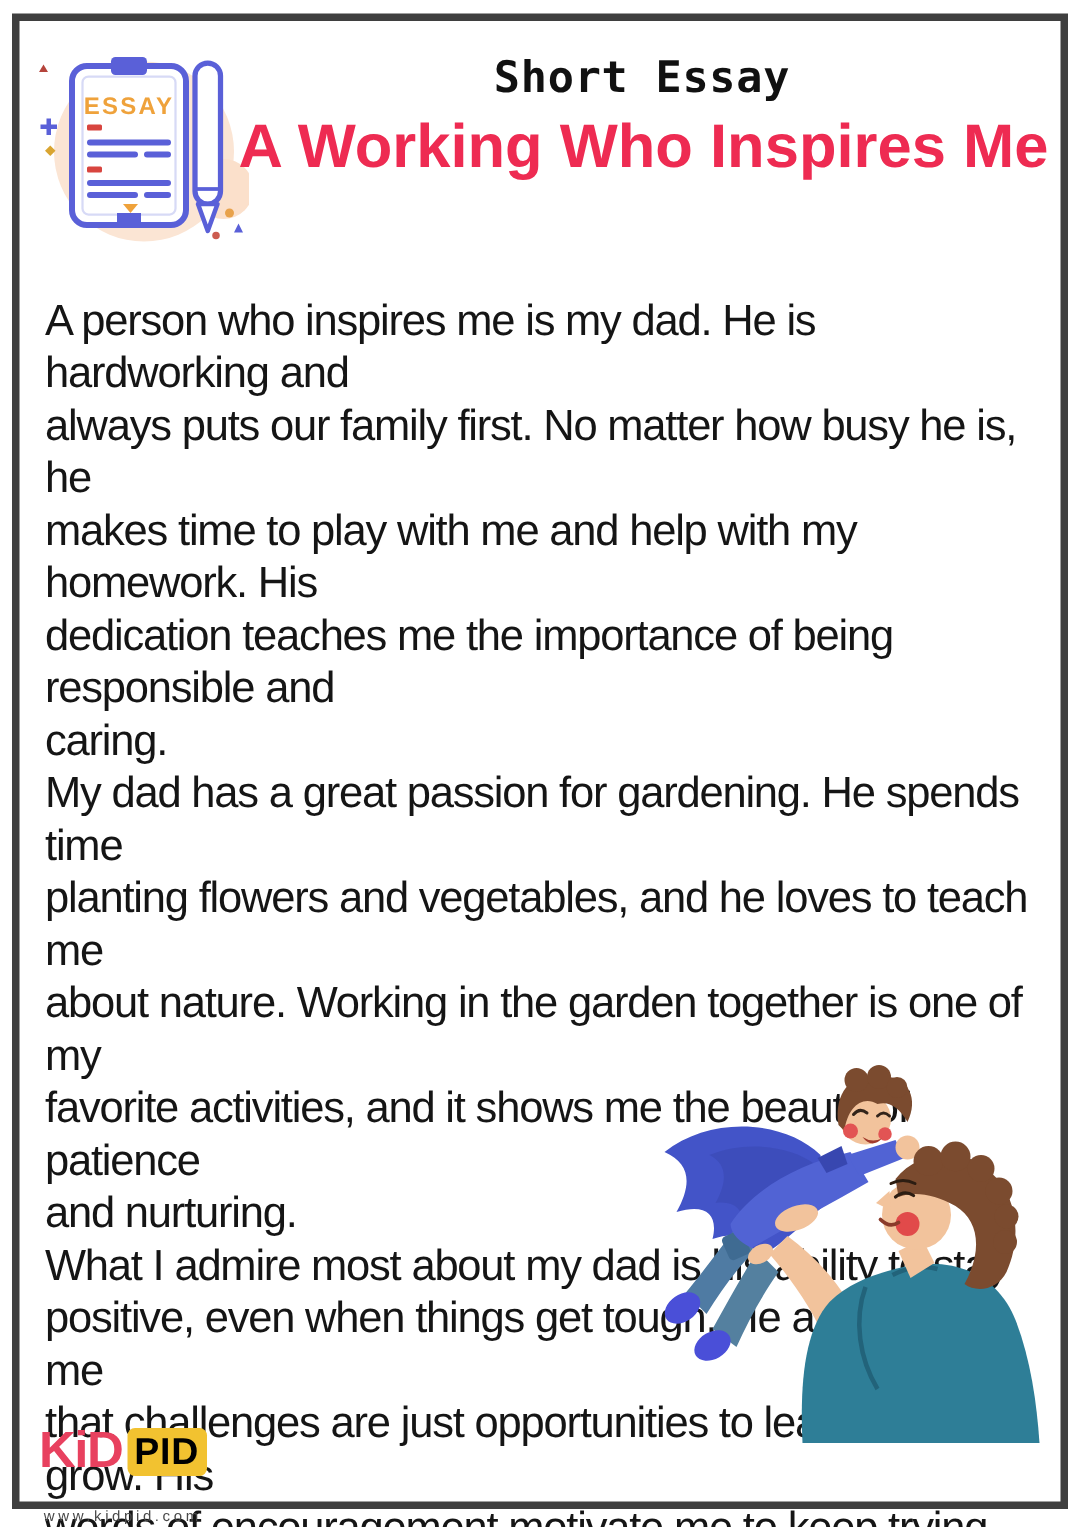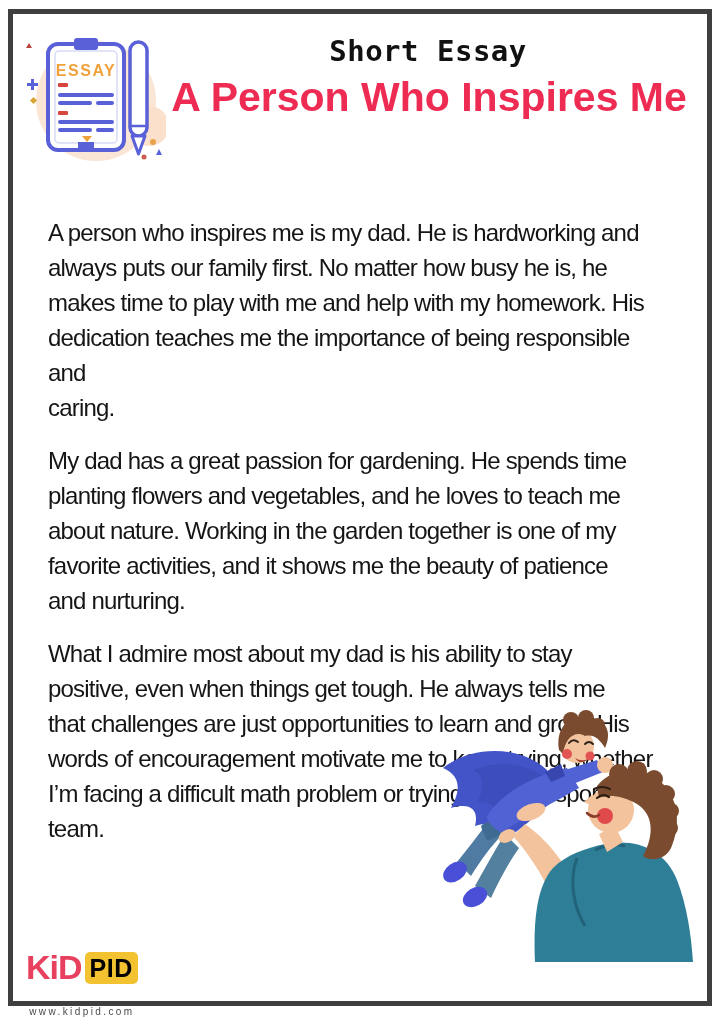--- a/index.html
+++ b/index.html
@@ -17,22 +17,22 @@
     font-family:"DejaVu Sans Mono",monospace;font-weight:bold;font-size:29px;
     color:#111111;letter-spacing:0.5px;
   }
   .main-title{
     position:absolute;left:150px;right:12px;top:74px;text-align:center;
     font-family:"Liberation Sans",sans-serif;font-weight:bold;font-size:41px;
     color:#ee2b52;letter-spacing:0px;white-space:nowrap;
   }
   .essay{position:absolute;left:30px;top:197px;width:656px;}
   .essay p{
-    margin:18px;white-space:pre-line;
-    font-size:24px;line-height:35px;letter-spacing:-0.8px;
+    margin:0;white-space:pre-line;
+    font-size:29px;line-height:35px;letter-spacing:-0.8px;
     color:#151515;
   }
   .essay p.p4{width:404px;margin-top:6px;}
   .illust{position:absolute;left:427px;top:710px;width:285px;height:252px;}
   .footer-logo{position:absolute;left:26px;top:950px;text-align:center;}
   .logo-row{display:flex;align-items:flex-start;}
   .logo-kid{
     font-family:"Liberation Sans",sans-serif;font-weight:bold;font-size:34px;
     color:#e8415f;letter-spacing:-1px;line-height:1;
   }
@@ -84,21 +84,21 @@
     <polygon points="66,110 76,110 71,116" fill="#efa23b"></polygon>
 
     <g>
       <rect x="114" y="16" width="17" height="94" rx="8.5" fill="#ffffff" stroke="#5a60d8" stroke-width="3.5"></rect>
       <path d="M116,110 L122.5,128 L129,110 Z" fill="#ffffff" stroke="#5a60d8" stroke-width="3" stroke-linejoin="round"></path>
       <line x1="115" y1="100" x2="130" y2="100" stroke="#5a60d8" stroke-width="2.5"></line>
     </g>
   </svg>
 
   <div class="kicker">Short Essay</div>
-  <div class="main-title">A Person Who Inspires Me</div>
+  <div class="main-title">A Working Who Inspires Me</div>
 
   <div class="essay">
     <p>A person who inspires me is my dad. He is hardworking and
 always puts our family first. No matter how busy he is, he
 makes time to play with me and help with my homework. His
 dedication teaches me the importance of being responsible and
 caring.</p>
     <p>My dad has a great passion for gardening. He spends time
 planting flowers and vegetables, and he loves to teach me
 about nature. Working in the garden together is one of my

